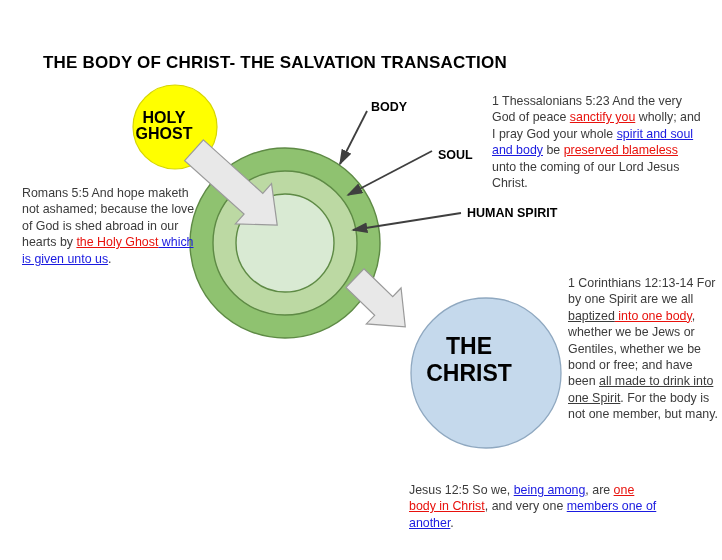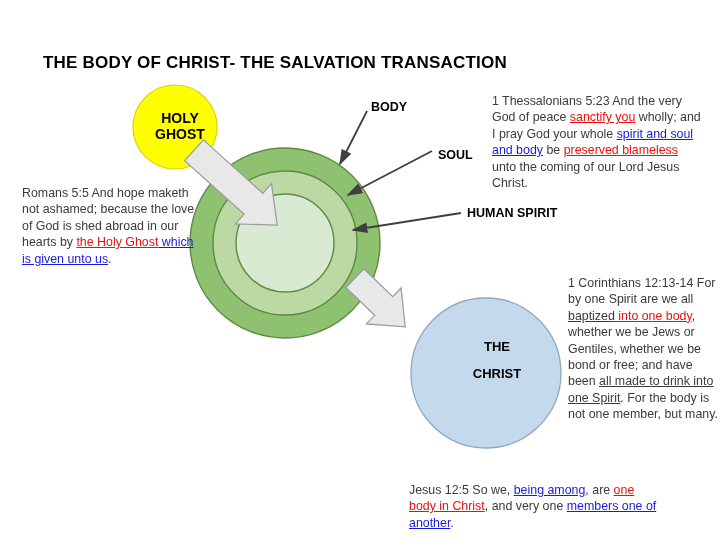--- a/index.html
+++ b/index.html
@@ -40,33 +40,33 @@
     white-space: nowrap;
   }
 
   
   .circle-label {
     font-weight: bold;
     color: #000000;
     white-space: nowrap;
   }
   #holy-ghost-label {
-    left: 140px;
+    left: 124px;
     top: 110px;
     width: 80px;
     text-align: center;
-    font-size: 14px;
+    font-size: 16px;
     line-height: 16px;
   }
   #body-of-christ-label {
-    left: 442px;
+    left: 414px;
     top: 333px;
     width: 110px;
     text-align: center;
-    font-size: 13px;
+    font-size: 23px;
     line-height: 27px;
   }
 
   
   .pointer-label {
     font-weight: bold;
     font-size: 12.5px;
     color: #000000;
     white-space: nowrap;
   }

